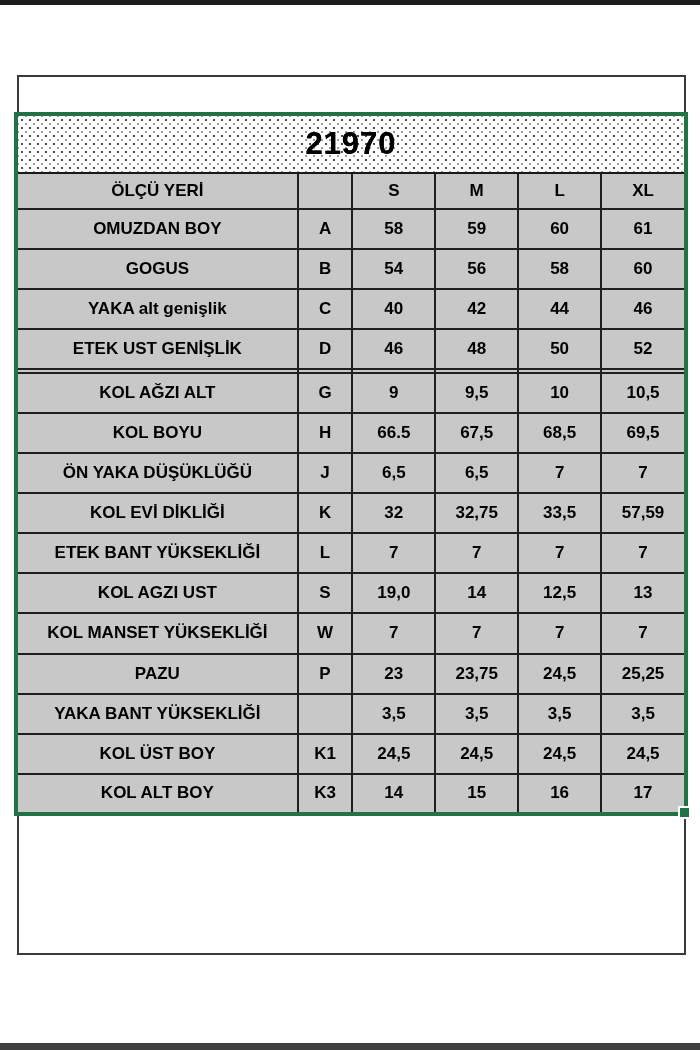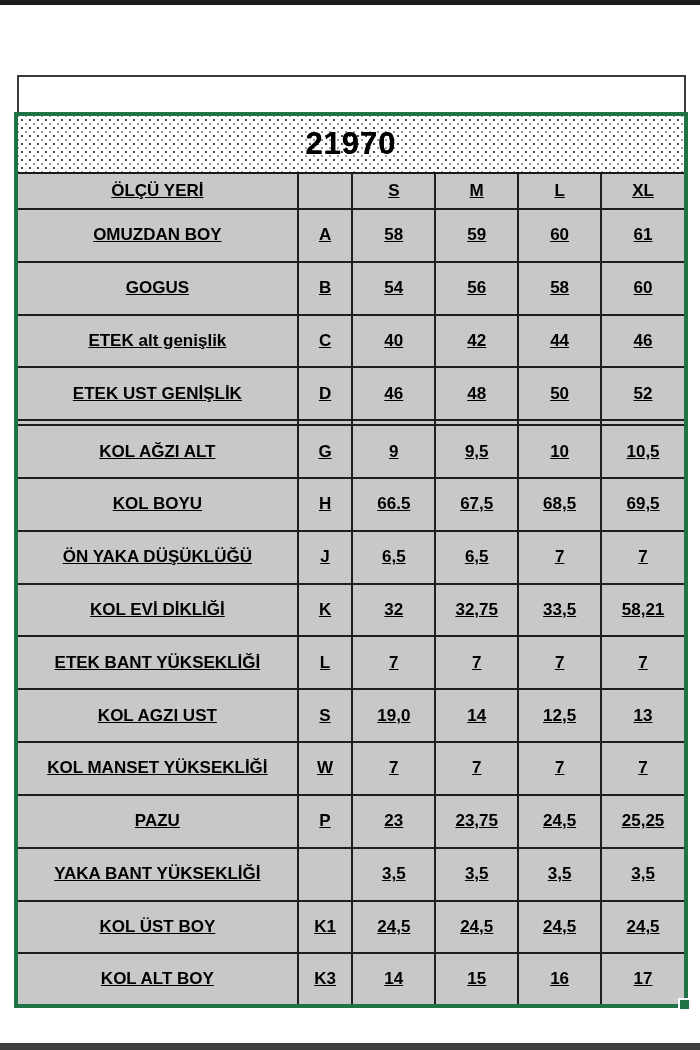--- a/index.html
+++ b/index.html
@@ -31,21 +31,21 @@
     position: absolute;
     left: 17px; top: 75px;
     width: 669px; height: 880px;
     box-sizing: border-box;
     border: 2px solid #3a3a3a;
     background: #ffffff;
   }
   .size-chart {
     position: absolute;
     left: 14px; top: 112px;
-    width: 674px; height: 896px;
+    width: 674px; height: 704px;
     box-sizing: border-box;
     border: 4px solid #217346;
     background: #c8c8c8;
   }
   .title-band {
     height: 58px;
     box-sizing: border-box;
     border-bottom: 2px solid #1a1a1a;
     background-color: #ffffff;
     background-image:
@@ -61,21 +61,20 @@
     font-size: 31px;
     font-weight: bold;
     letter-spacing: 1px;
     text-shadow: 0 0 0 #000;
   }
   table.size-table {
     width: 100%;
     height: calc(100% - 58px);
     border-collapse: collapse;
     table-layout: fixed;
-    text-decoration: underline;
   }
   table.size-table th,
   table.size-table td {
     border: 2px solid #1f1f1f;
     text-align: center;
     vertical-align: middle;
     font-weight: bold;
     font-size: 17px;
     padding: 0 2px;
     overflow: hidden;
@@ -138,21 +137,21 @@
         </tr>
         <tr>
           <td>GOGUS</td>
           <td>B</td>
           <td>54</td>
           <td>56</td>
           <td>58</td>
           <td>60</td>
         </tr>
         <tr>
-          <td>ETEK alt genişlik</td>
+          <td>YAKA alt genişlik</td>
           <td>C</td>
           <td>40</td>
           <td>42</td>
           <td>44</td>
           <td>46</td>
         </tr>
         <tr>
           <td>ETEK UST GENİŞLİK</td>
           <td>D</td>
           <td>46</td>
@@ -191,21 +190,21 @@
           <td>6,5</td>
           <td>7</td>
           <td>7</td>
         </tr>
         <tr>
           <td>KOL EVİ DİKLİĞİ</td>
           <td>K</td>
           <td>32</td>
           <td>32,75</td>
           <td>33,5</td>
-          <td>58,21</td>
+          <td>57,59</td>
         </tr>
         <tr>
           <td>ETEK BANT YÜKSEKLİĞİ</td>
           <td>L</td>
           <td>7</td>
           <td>7</td>
           <td>7</td>
           <td>7</td>
         </tr>
         <tr>

